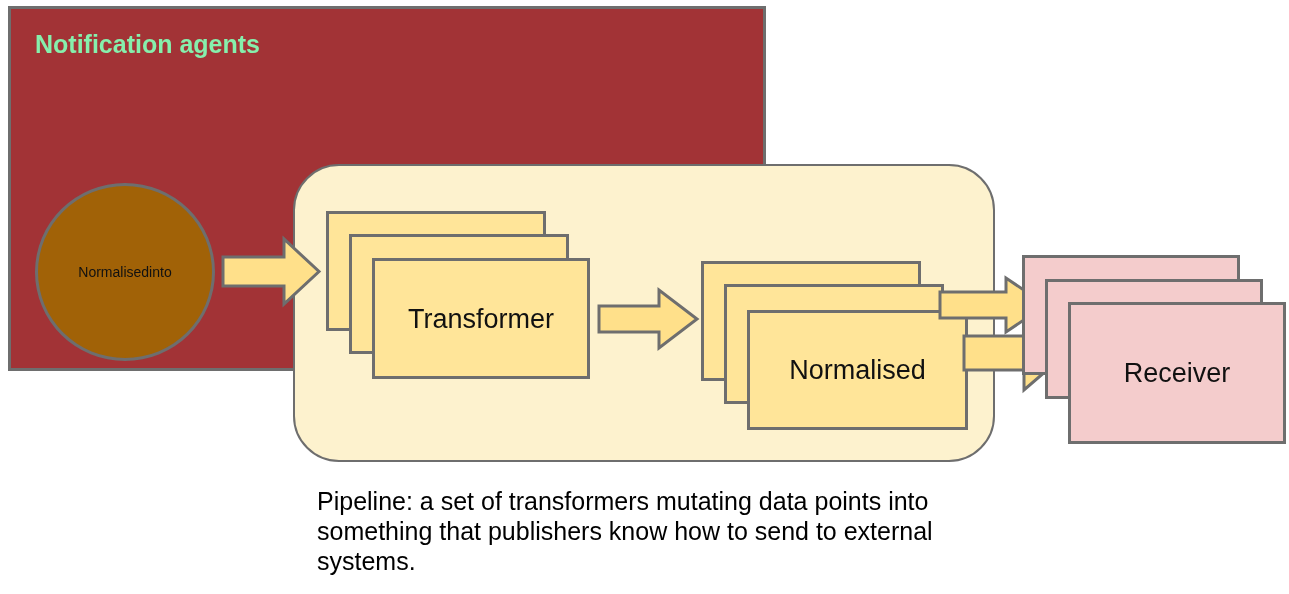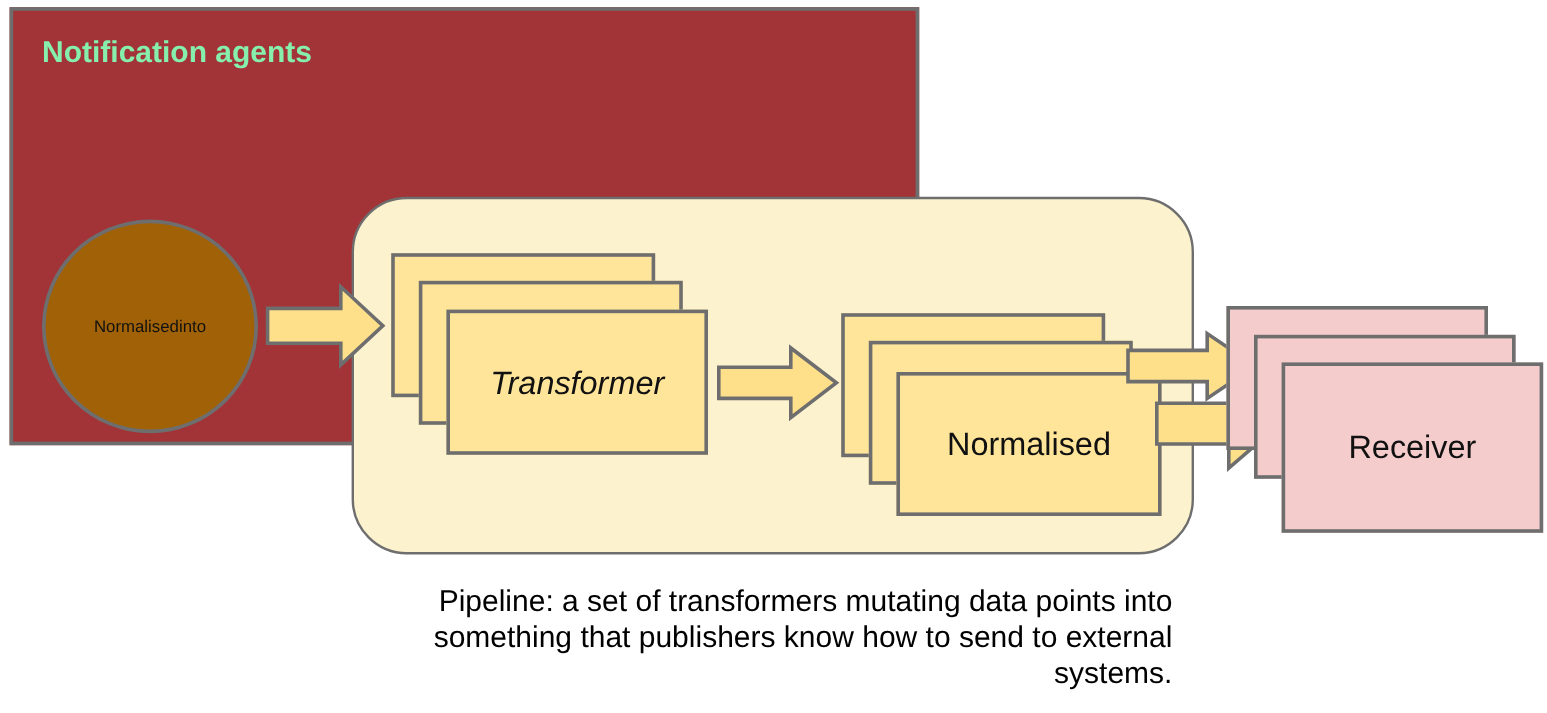--- a/index.html
+++ b/index.html
@@ -89,21 +89,21 @@
   .card-pink   { background: #f4cccc; }
   .card-label {
     font-size: 27px;
     line-height: 32px;
     white-space: nowrap;
   }
 
   
   .tf-back   { left: 326px; top: 211px; width: 220px; height: 120px; }
   .tf-mid    { left: 349px; top: 234px; width: 220px; height: 120px; }
-  .tf-front  { left: 372px; top: 258px; width: 218px; height: 121px; font-style: italic; }
+  .tf-front  { left: 372px; top: 258px; width: 218px; height: 121px; }
 
   
   .pb-back   { left: 701px; top: 261px; width: 220px; height: 120px; }
   .pb-mid    { left: 724px; top: 284px; width: 220px; height: 120px; }
   .pb-front  { left: 747px; top: 310px; width: 221px; height: 120px; }
 
   
   .rc-back   { left: 1022px; top: 255px; width: 218px; height: 120px; }
   .rc-mid    { left: 1045px; top: 279px; width: 218px; height: 120px; }
   .rc-front  { left: 1068px; top: 302px; width: 218px; height: 142px; }
@@ -141,21 +141,20 @@
 
   
   .caption {
     position: absolute;
     left: 317px;
     top: 486px;
     width: 660px;
     color: #000000;
     font-size: 25px;
     line-height: 30px;
-    text-align: right;
   }
 </style>
 </head>
 <body>
 
 <div id="canvas">
 
   <div class="agents-box">
     <div class="agents-title">Notification agents</div>
   </div>

